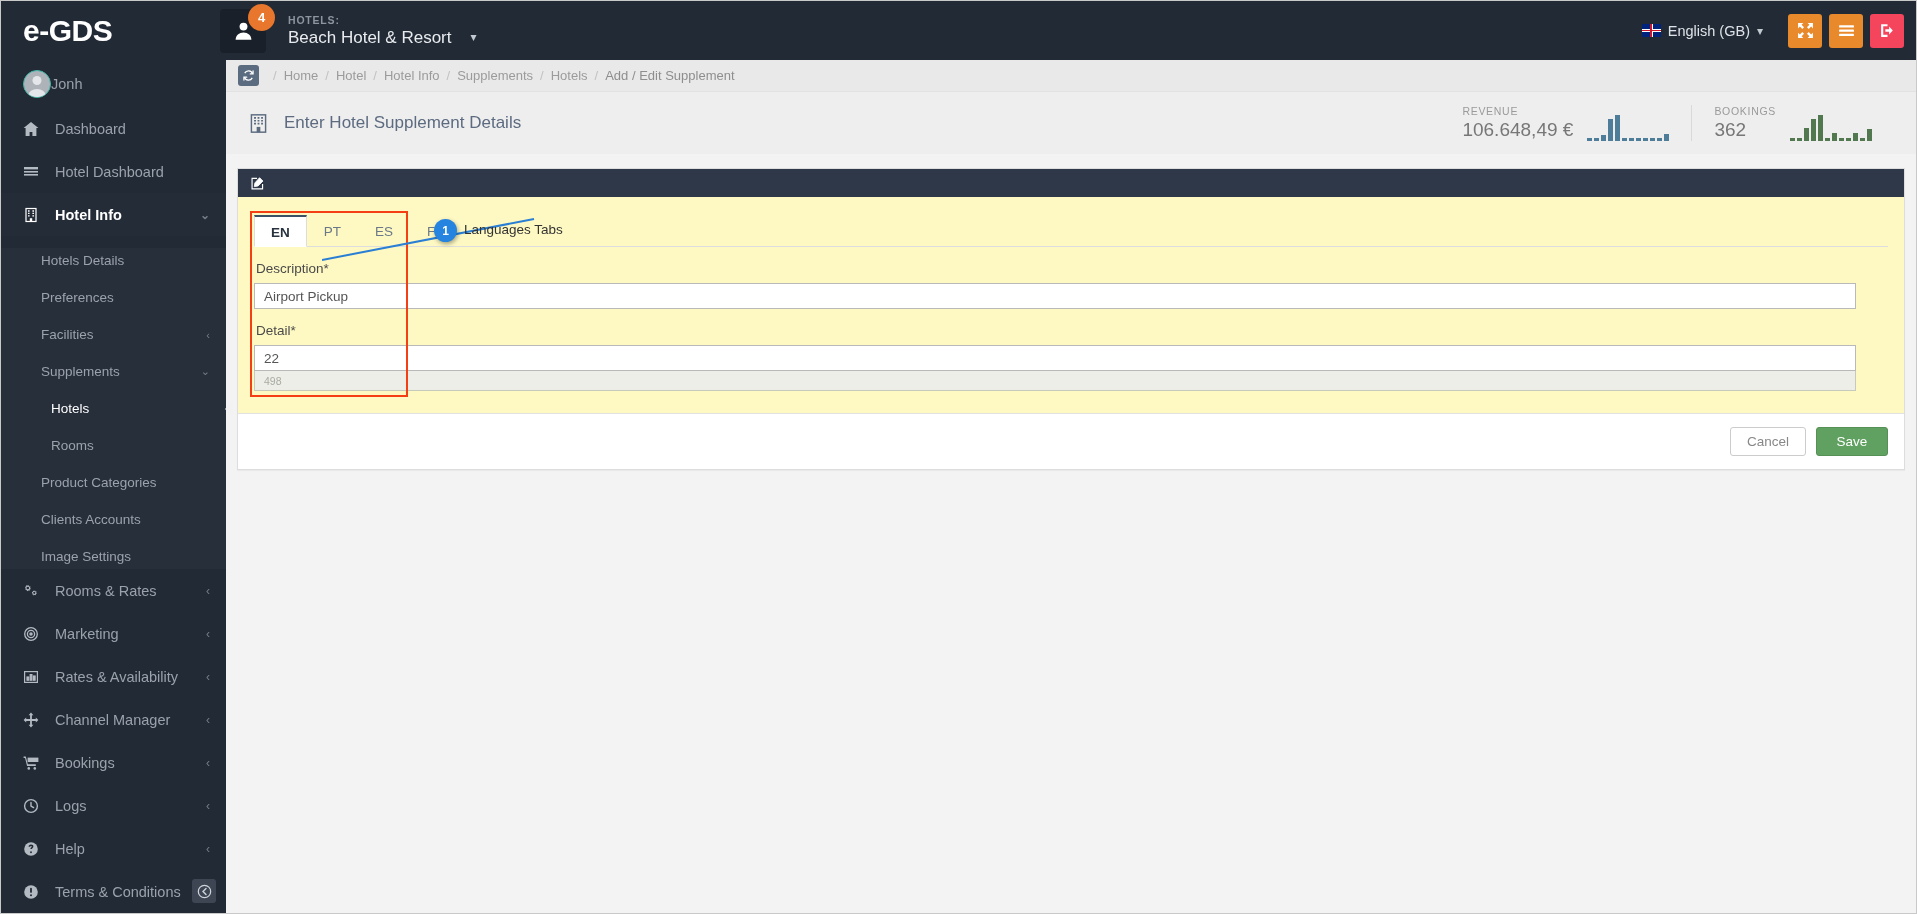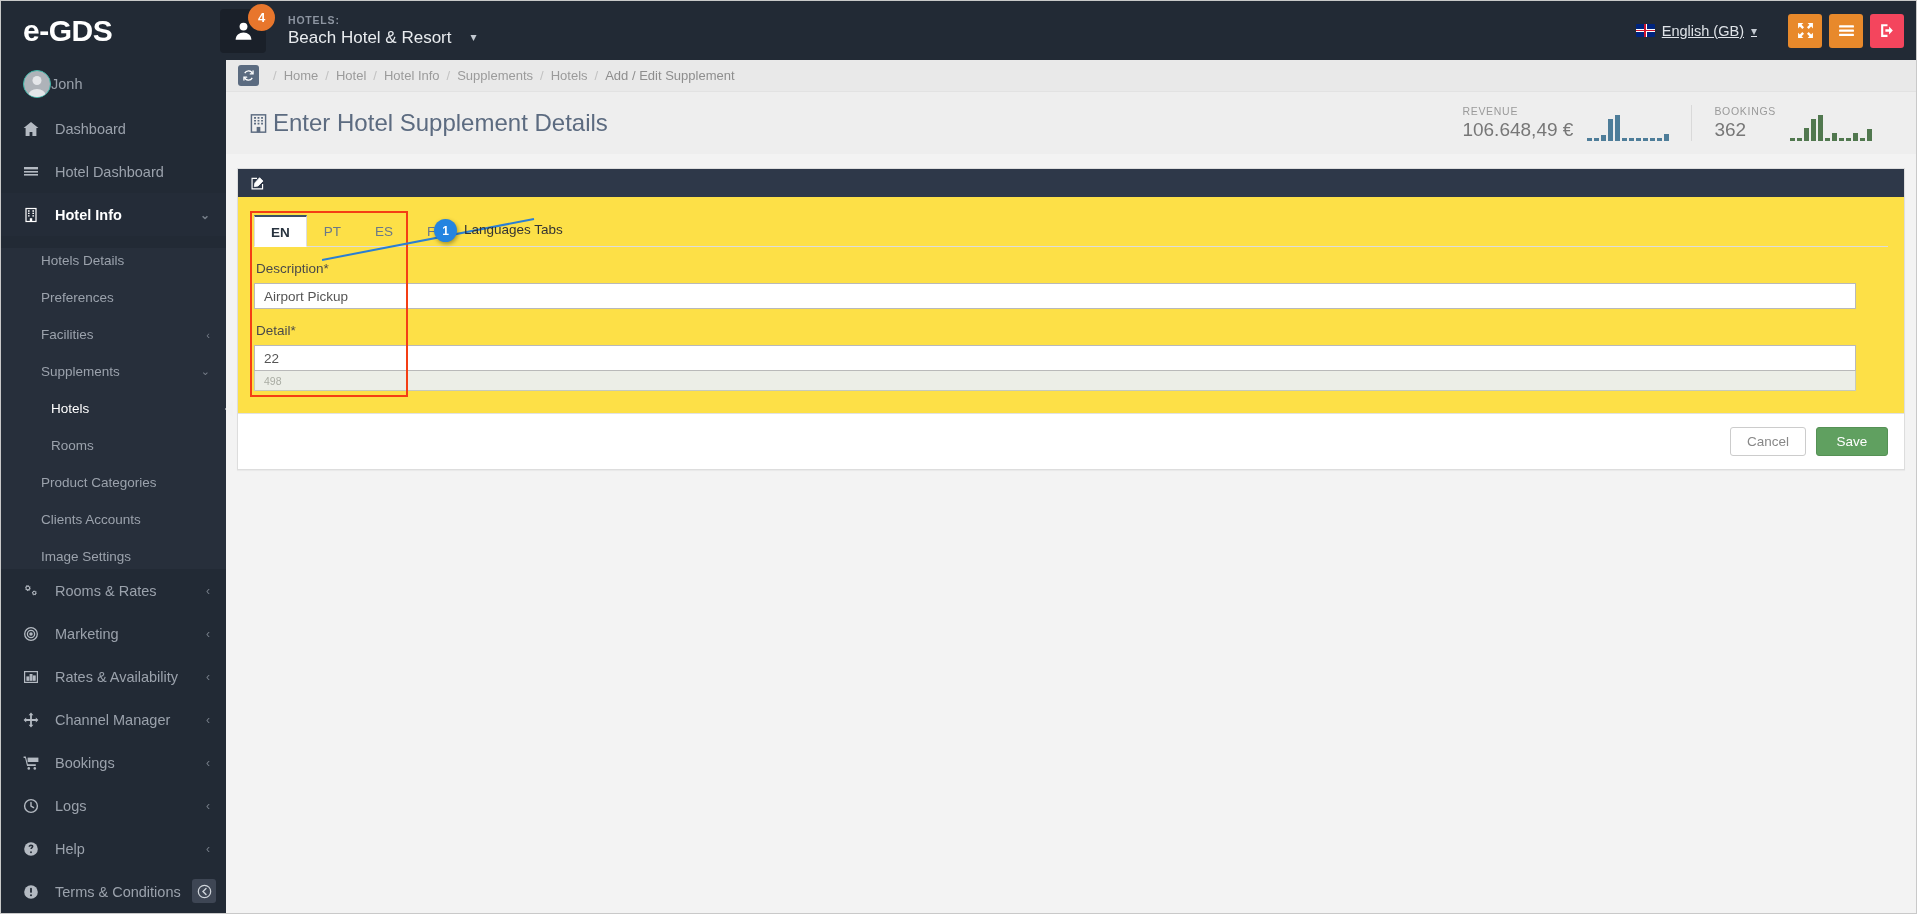--- a/index.html
+++ b/index.html
@@ -56,21 +56,21 @@
     font-size: 17px; color: #e9ecef; margin-top: 2px;
     display: flex; align-items: center; gap: 19px;
   }
   .caret-d { font-size: 12px; color: #c3c9d1; }
   .top-right {
     margin-left: auto; display: flex; align-items: center;
     height: 59px; padding-right: 12px; gap: 0;
   }
   .lang-sel {
     display: flex; align-items: center; gap: 7px;
-    color: #dfe3e8; font-size: 14.5px; margin-right: 24px; text-decoration: underline;
+    color: #dfe3e8; font-size: 14.5px; margin-right: 18px;
   }
   .flag-uk {
     width: 19px; height: 13px; position: relative; display: inline-block;
     background: #00247d; overflow: hidden; border-radius: 1px;
   }
   .flag-uk::before {
     content: ""; position: absolute; left: 0; top: 5px; width: 19px; height: 3px;
     background: #fff;
   }
   .flag-uk::after {
@@ -187,35 +187,35 @@
   }
   .crumbs a { color: #9b9b9b; text-decoration: none; cursor: pointer; }
   .crumbs .sep { color: #c2c2c2; }
   .crumbs .last { color: #8e8e8e; }
 
   .page-head {
     height: 62px; background: #eeeeee;
     display: flex; align-items: center; padding: 0 22px;
   }
   .page-title {
-    display: flex; align-items: center; gap: 4px;
-    font-size: 24px; color: #5c6b80; font-weight: normal;
+    display: flex; align-items: center; gap: 15px;
+    font-size: 17px; color: #5c6b80; font-weight: normal;
   }
   .bld-icon { color: #5c6b80; display: flex; }
   .stats { margin-left: auto; display: flex; align-items: center; }
   .stat { display: flex; align-items: flex-end; gap: 14px; padding: 0 22px; }
   .stat + .stat { border-left: 1px solid #d9d9d9; }
   .stat .stl { font-size: 10.5px; color: #9a9a9a; letter-spacing: 0.7px; }
   .stat .sval { font-size: 19px; color: #777777; margin-top: 2px; }
   .spark { display: flex; align-items: flex-end; gap: 2px; height: 26px; }
   .spark i { width: 5px; display: block; }
 
   .panel {
     margin: 14px 11px 0 11px;
-    background: #fde047;
+    background: #fef9c3;
     border: 1px solid #dddddd;
     box-shadow: 0 1px 1px rgba(0,0,0,0.04);
   }
   .panel-head {
     height: 28px; background: #2e3849;
     display: flex; align-items: center; padding-left: 12px;
   }
   .panel-edit-ico { color: #ffffff; display: flex; }
   .panel-body { padding: 18px 16px 22px 16px; position: relative; }
 

